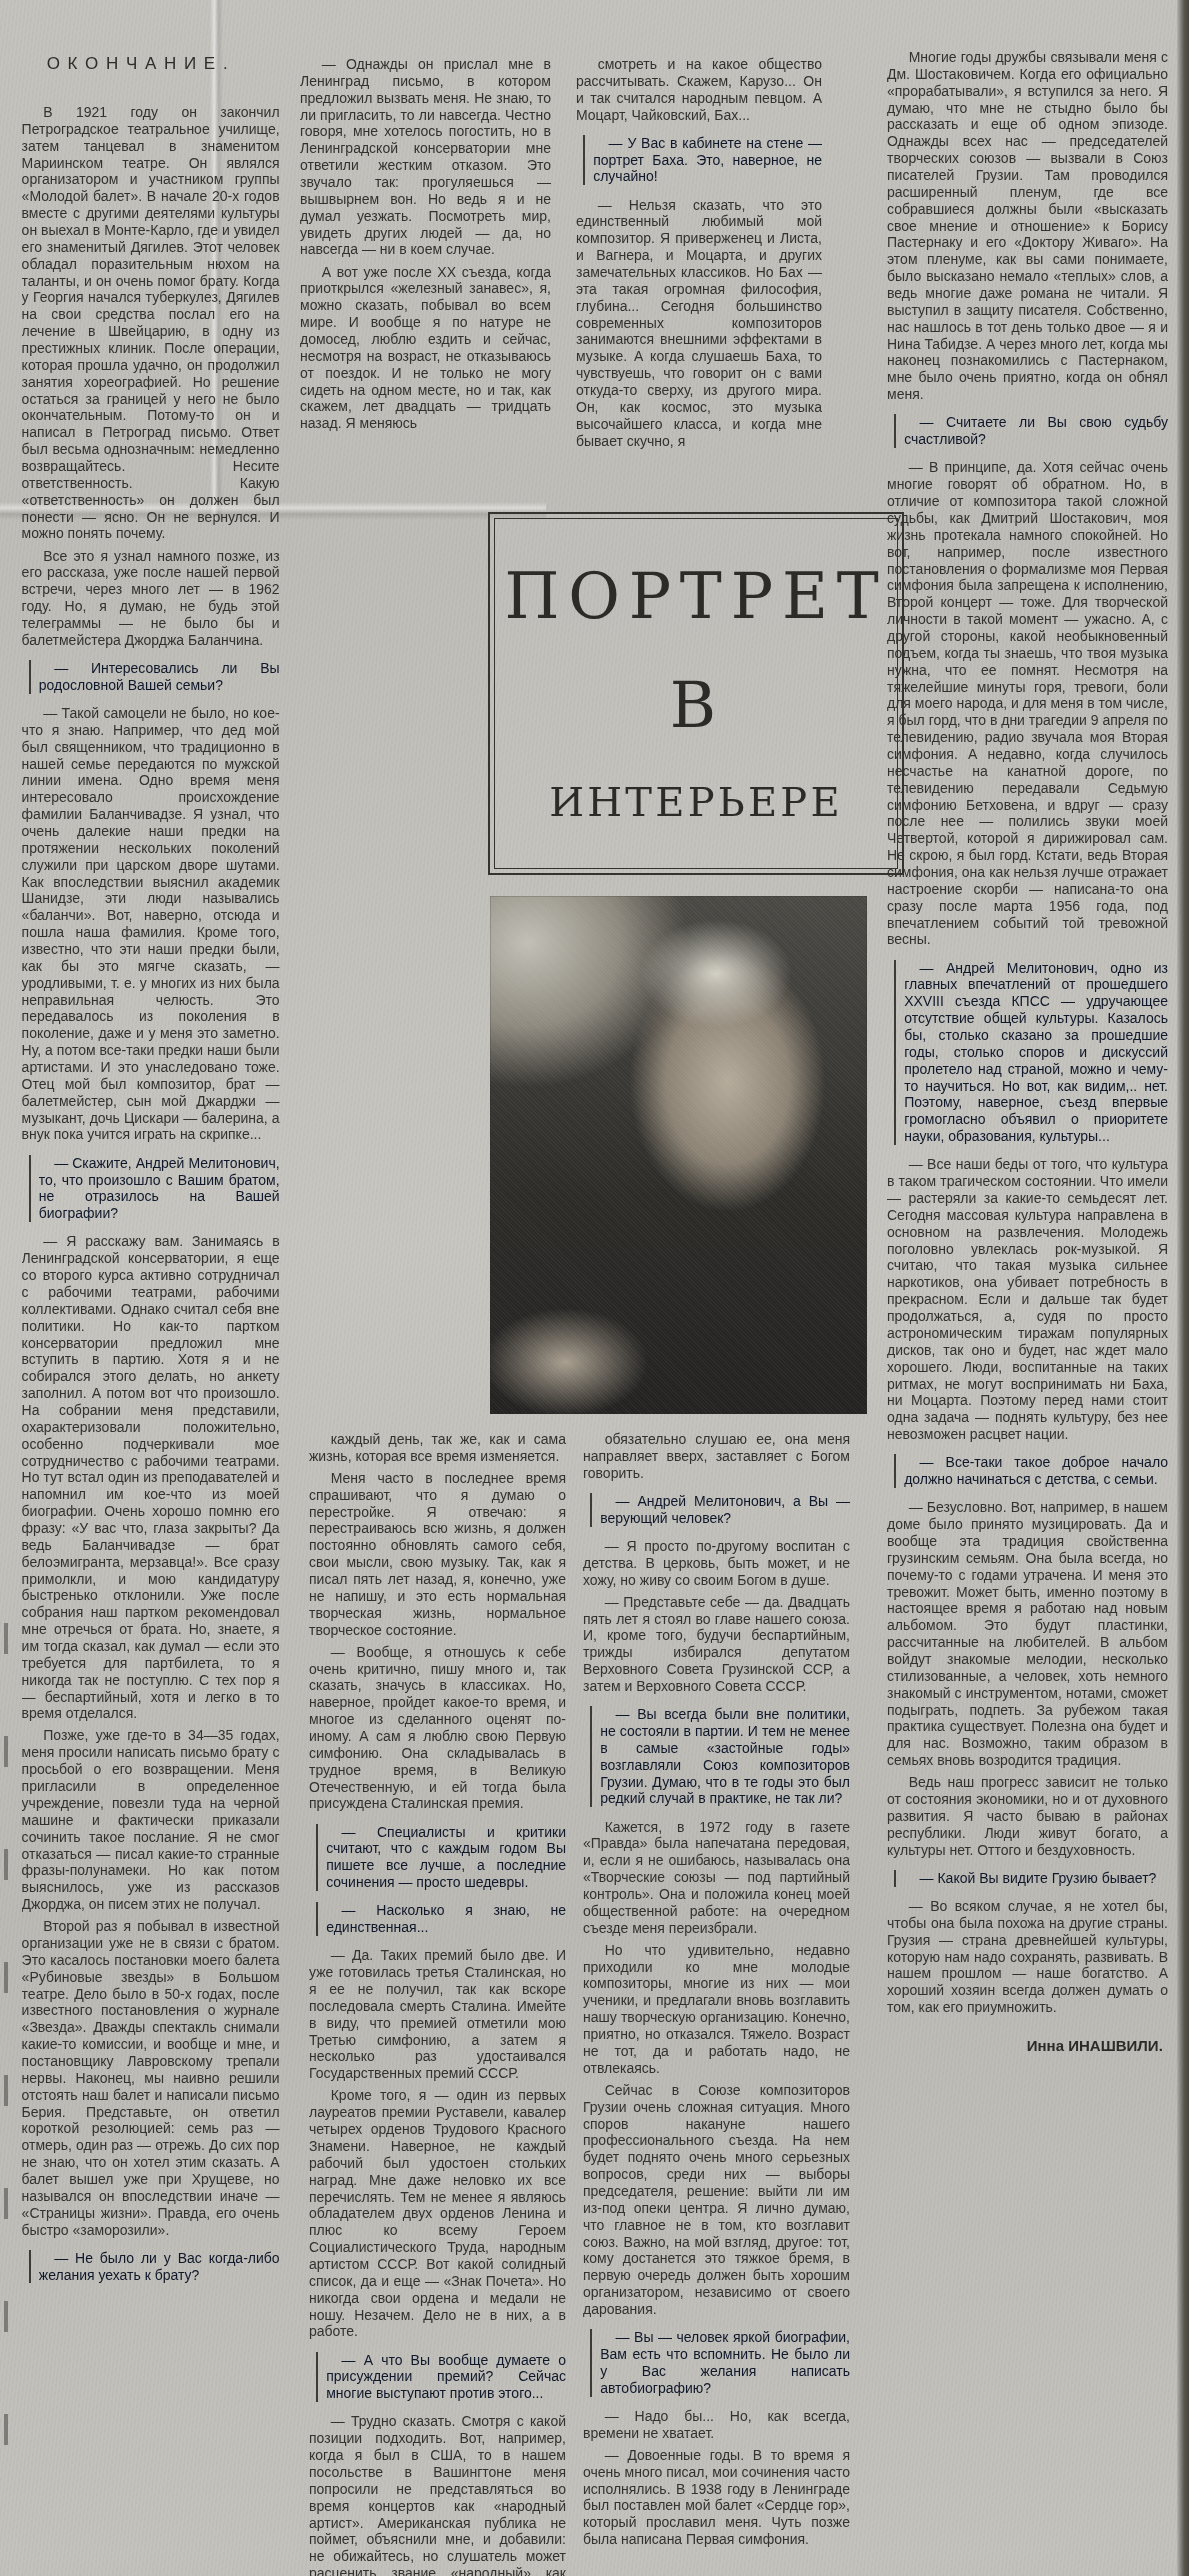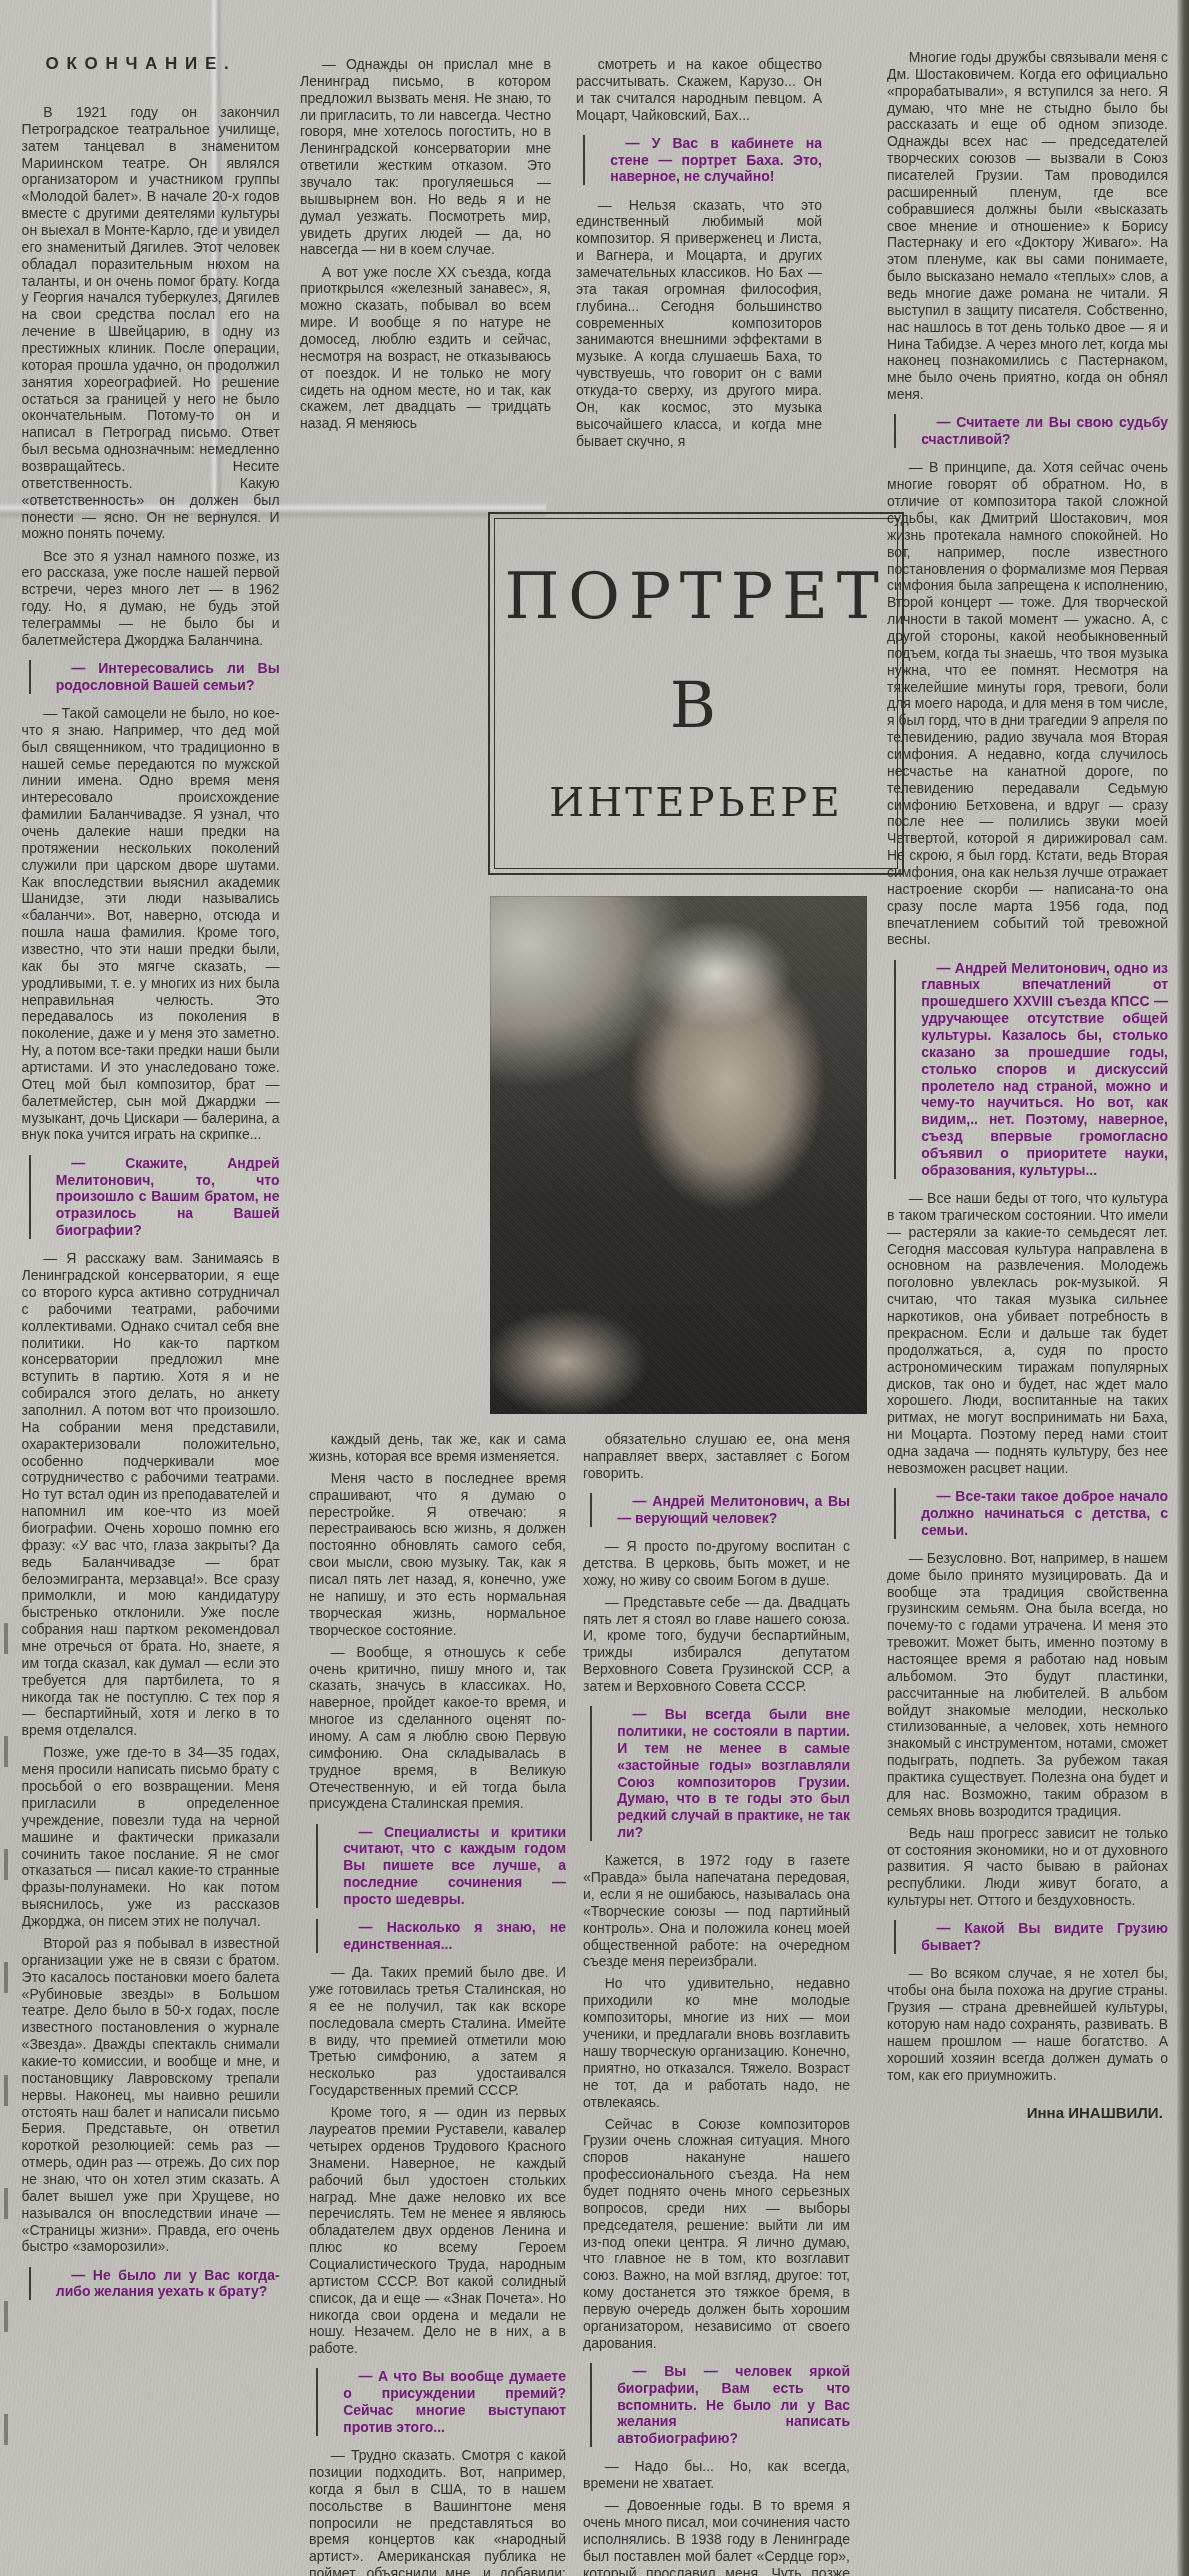--- a/index.html
+++ b/index.html
@@ -24,27 +24,27 @@
   .edge-right{position:absolute;right:0;top:0;width:13.4px;height:3112px;
     background:linear-gradient(90deg,rgba(70,68,62,.1),#59564f 55%,#444138);}
   
   .col{
     position:absolute;color:#33322e;text-align:justify;
     font-size:14px;line-height:1.205;overflow:hidden;
     text-rendering:optimizeLegibility;
   }
   .para{margin:0 0 5.2px 0;text-indent:1.55em;}
   .para.q{
-    font-weight:bold;color:#701a75;text-indent:1.1em;
-    margin:11.3px 0 11.3px 7.2px;padding-left:25px;
+    font-weight:normal;color:#0f172a;text-indent:1.1em;
+    margin:11.3px 0 11.3px 7.2px;padding-left:8px;
     border-left:2.1px solid #3c3b36;
   }
   .kicker{
     position:absolute;left:30px;top:54px;width:222px;text-align:center;
-    font-weight:bold;font-size:17px;letter-spacing:7.7px;color:#2e2d29;
+    font-weight:normal;font-size:17px;letter-spacing:7.7px;color:#2e2d29;
   }
   
   .title-box-outer{
     position:absolute;left:488px;top:512px;width:416px;height:363px;
     border:2.1px solid #34332e;padding:3.6px;box-sizing:border-box;
     background:rgba(255,255,255,.04);
   }
   .title-box-inner{
     width:100%;height:100%;border:1px solid #34332e;box-sizing:border-box;
     display:flex;flex-direction:column;justify-content:space-evenly;align-items:center;

